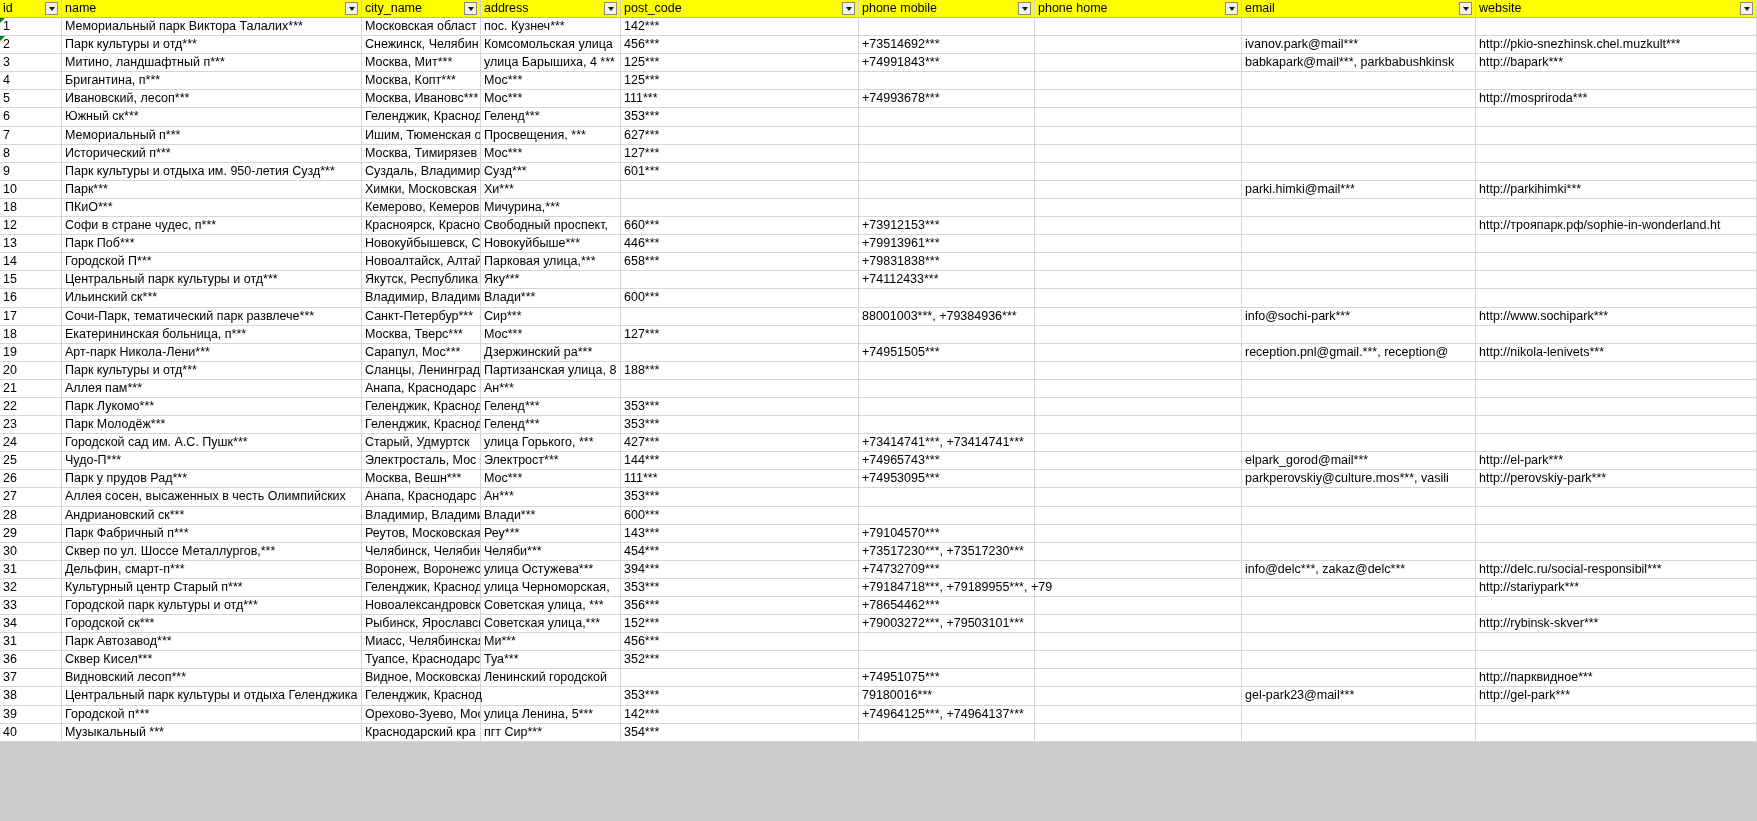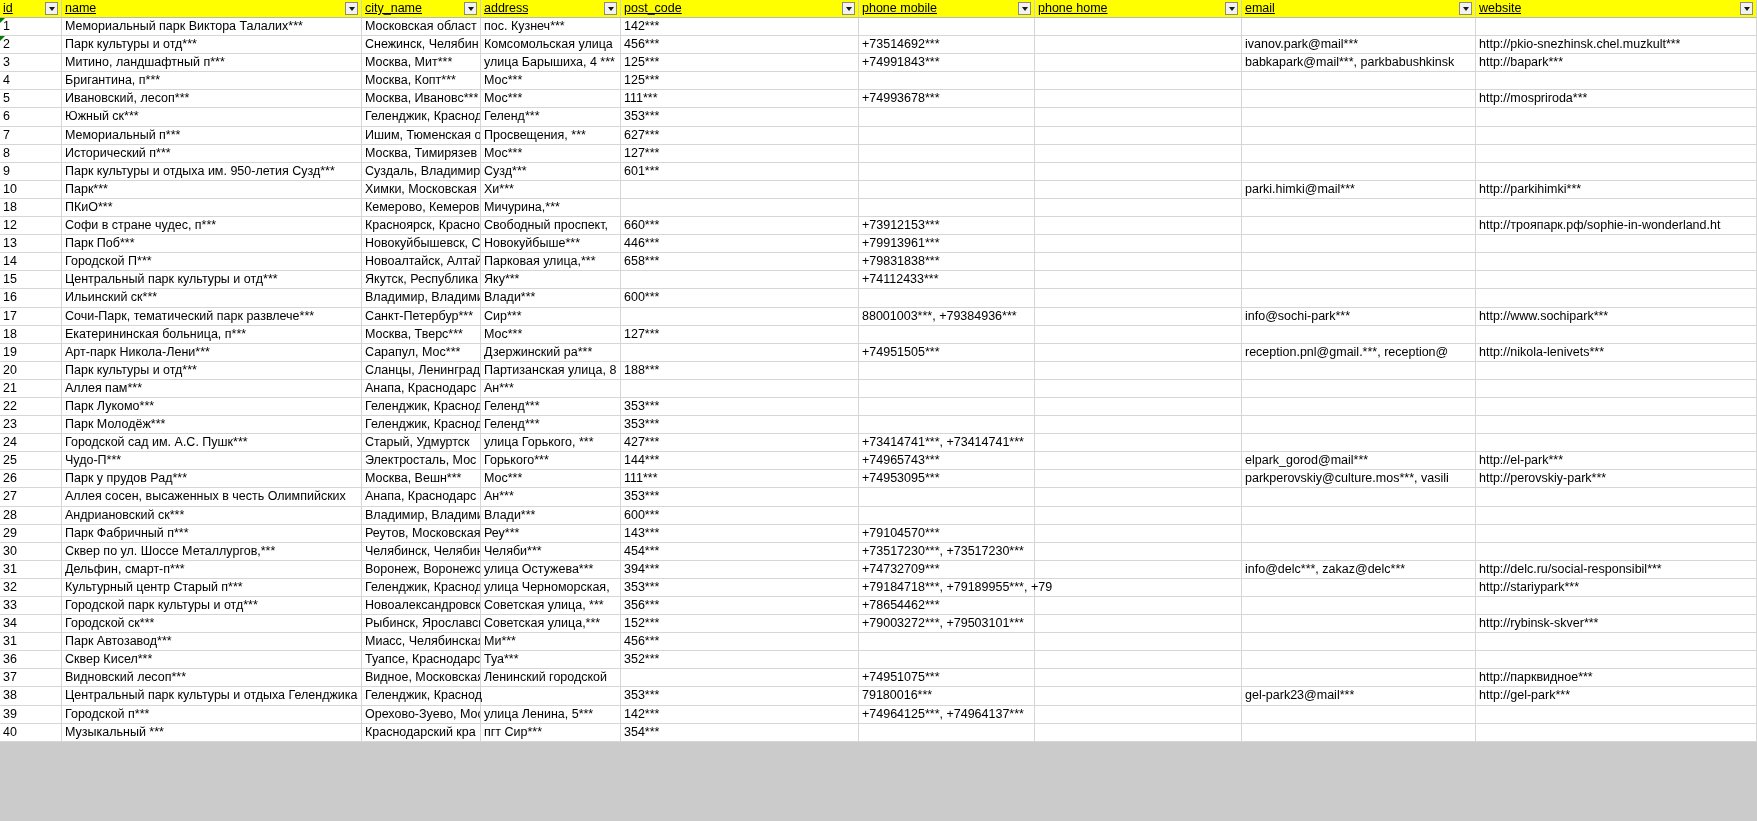--- a/index.html
+++ b/index.html
@@ -14,21 +14,21 @@
   #sheet {
     width: 1757px;
     background: #cbcbcb;
   }
   .row {
     display: grid;
     grid-template-columns: 62px 300px 119px 140px 238px 176px 207px 234px 281px;
     height: 18.1px;
     background: #ffffff;
   }
-  .row.header { height: 18px; background: #ffff00; text-decoration: underline; }
+  .row.header { height: 18px; background: #ffff00; }
   .cell {
     box-sizing: border-box;
     position: relative;
     border-right: 1px solid #d6d6d6;
     border-bottom: 1px solid #d6d6d6;
     padding: 0 3px;
     font-size: 12.5px;
     line-height: 17px;
     color: #000000;
     white-space: nowrap;
@@ -390,21 +390,21 @@
       <div class="cell"><span>427***</span></div>
       <div class="cell ovf"><span>+73414741***, +73414741***</span></div>
       <div class="cell"><span></span></div>
       <div class="cell"><span></span></div>
       <div class="cell"><span></span></div>
     </div>
     <div class="row">
       <div class="cell"><span>25</span></div>
       <div class="cell"><span>Чудо-П***</span></div>
       <div class="cell"><span>Электросталь, Мос</span></div>
-      <div class="cell"><span>Горького***</span></div>
+      <div class="cell"><span>Электрост***</span></div>
       <div class="cell"><span>144***</span></div>
       <div class="cell ovf"><span>+74965743***</span></div>
       <div class="cell"><span></span></div>
       <div class="cell"><span>elpark_gorod@mail***</span></div>
       <div class="cell"><span>http://el-park***</span></div>
     </div>
     <div class="row">
       <div class="cell"><span>26</span></div>
       <div class="cell"><span>Парк у прудов Рад***</span></div>
       <div class="cell"><span>Москва, Вешн***</span></div>

